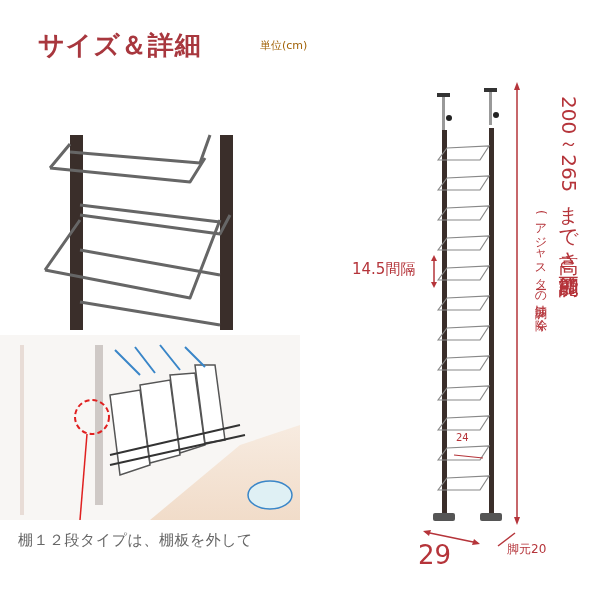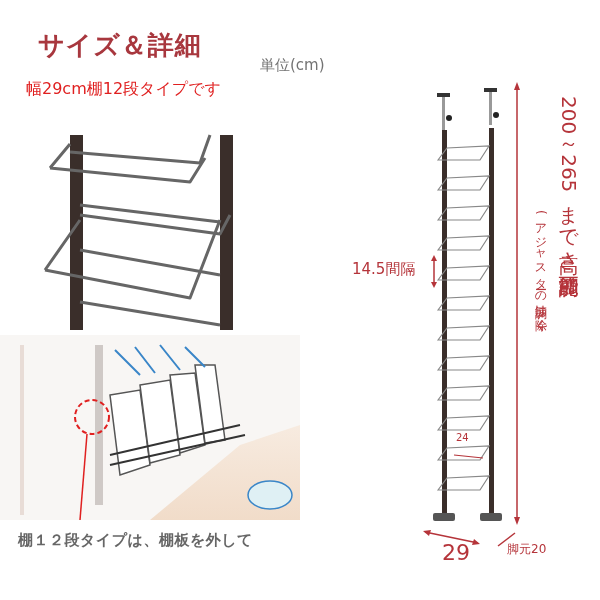--- a/index.html
+++ b/index.html
@@ -1,39 +1,38 @@
 <!DOCTYPE html>
 <html><head>
 <meta charset="utf-8">
 <style>
   html, body { margin:0; padding:0; background:#ffffff; }
   body { width:600px; height:600px; position:relative; overflow:hidden;
          font-family:"DejaVu Sans", "Liberation Sans", sans-serif; }
   .abs { position:absolute; }
   .title { left:38px; top:28px; font-size:26px; color:#a8373e; font-weight:bold; letter-spacing:1px; }
-  .unit { left:260px; top:56px; font-size:15px; color:#737373; }
+  .unit { left:260px; top:38px; font-size:11px; color:#a16207; }
   .intro { left:26px; top:77px; font-size:16px; color:#e02020; line-height:24px; }
-  .caption { left:18px; top:528px; font-size:15px; color:#666666; line-height:25px; letter-spacing:0.5px;font-weight:bold; }
+  .caption { left:18px; top:528px; font-size:15px; color:#666666; line-height:25px; letter-spacing:0.5px; }
   .dim { color:#b5343a; }
   .height-label { left:556px; top:96px; writing-mode:vertical-rl; font-size:20px; color:#b5343a; white-space:nowrap; }
   .height-note { left:532px; top:210px; writing-mode:vertical-rl; font-size:12px; color:#b5343a; white-space:nowrap; }
   .gap-label { left:352px; top:260px; font-size:15px; }
-  .width-label { left:442px; top:540px; font-size:22px;text-align:right; }
+  .width-label { left:418px; top:540px; font-size:26px;text-align:right; }
   .foot-label { left:507px; top:541px; font-size:12px; }
   .shelf-label { left:456px; top:432px; font-size:10px; }
   svg { position:absolute; left:0; top:0; }
 </style>
 </head>
 <body>
 
 <div class="abs title">サイズ＆詳細</div>
 <div class="abs unit">単位(cm)</div>
 
 <div class="abs intro">
-  <div>幅29cm棚12段タイプです</div>
 </div>
 
 <svg width="310" height="200" viewBox="0 0 310 200" style="left:0;top:130px;">
   <rect x="70" y="5" width="13" height="195" fill="#3a2e2a"></rect>
   <rect x="220" y="5" width="13" height="195" fill="#3a2e2a"></rect>
   <g fill="none" stroke="#666" stroke-width="3" stroke-linejoin="round">
     <path d="M70 22 L200 33 L210 5"></path>
     <path d="M50 38 L70 14 M50 38 L190 52 L205 28"></path>
     <path d="M80 75 L220 92"></path>
     <path d="M80 85 L220 104 L230 85"></path>

